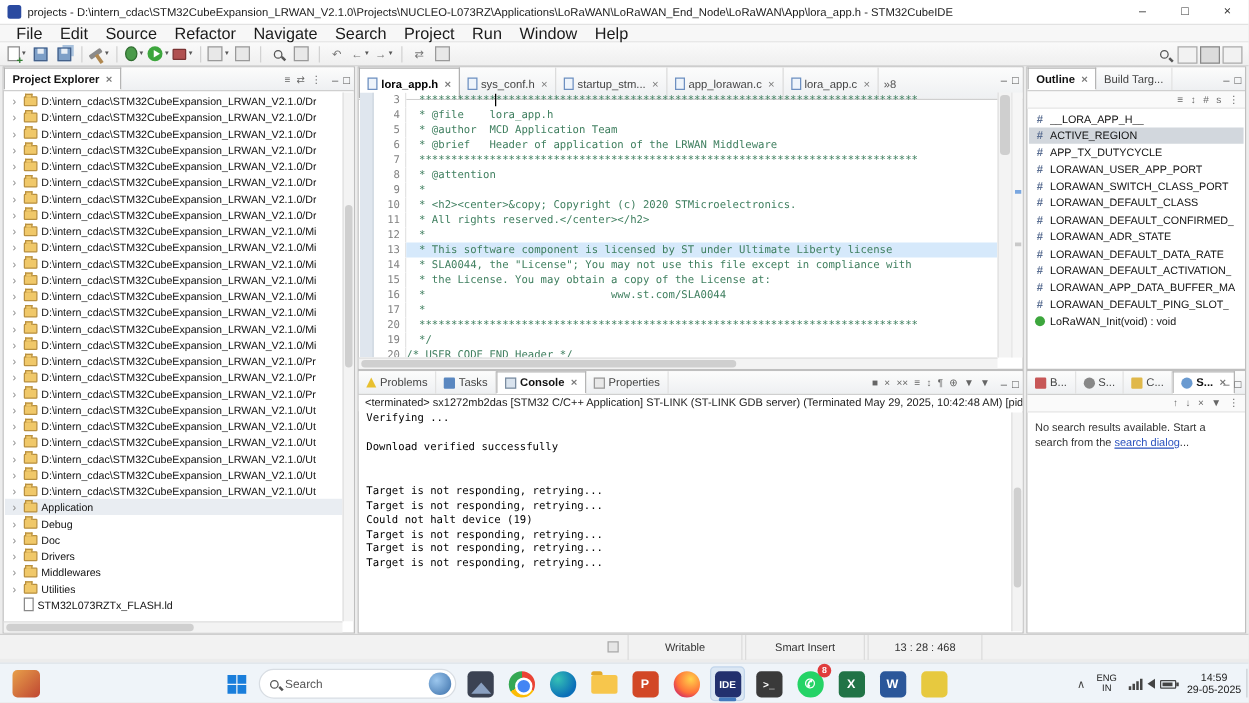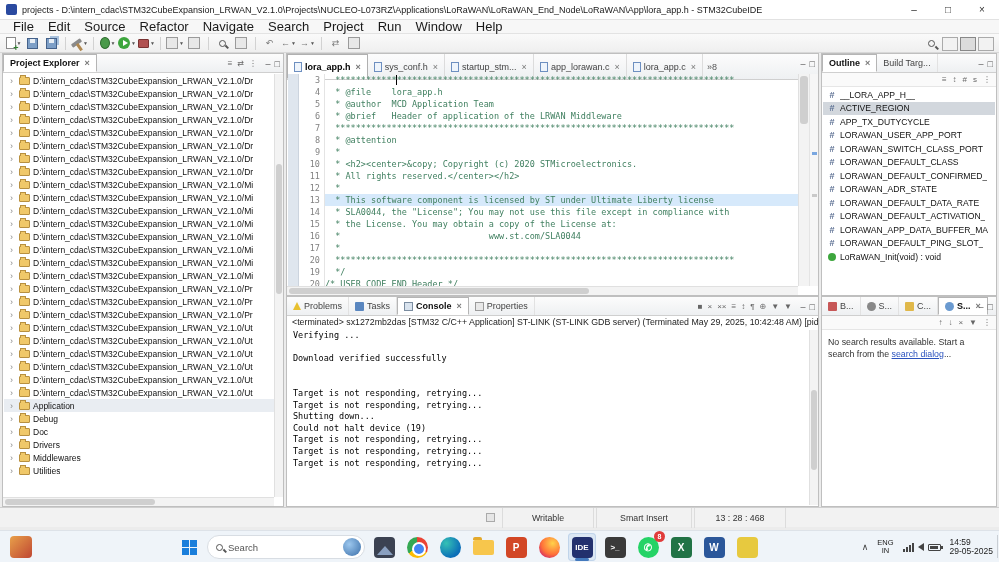--- a/index.html
+++ b/index.html
@@ -141,21 +141,21 @@
 .tray{position:absolute;right:6px;top:0;height:32px;display:flex;align-items:center;gap:9px}
 .chevup{color:#444;font-size:9px}
 .lang{display:flex;flex-direction:column;align-items:center;line-height:8px;font-size:7.5px;color:#222}
 .trayics{display:flex;align-items:center;gap:4px}
 .net{display:flex;align-items:flex-end;gap:1px}
 .net div{width:2px;background:#444}
 .spk{width:0;height:0;border-top:4px solid transparent;border-bottom:4px solid transparent;border-right:6px solid #444}
 .batt{width:13px;height:7px;border:1px solid #444;border-radius:1px;position:relative}
 .batt::before{content:"";position:absolute;left:1px;top:1px;bottom:1px;width:8px;background:#444}
 .batt::after{content:"";position:absolute;right:-3px;top:1.5px;width:2px;height:3px;background:#444}
-.clockblk{display:flex;flex-direction:column;align-items:flex-start;line-height:9.5px;font-size:8.5px;color:#222}
+.clockblk{display:flex;flex-direction:column;align-items:center;line-height:9.5px;font-size:8.5px;color:#222}
 .showdesk{position:absolute;right:0;top:4px;bottom:4px;width:2px;border-left:1px solid #c9ced4}
 </style>
 </head>
 <body>
 
 <div class="screen">
 
   <div class="titlebar">
     <div class="appic"></div>
     <div class="ttext">projects - D:\intern_cdac\STM32CubeExpansion_LRWAN_V2.1.0\Projects\NUCLEO-L073RZ\Applications\LoRaWAN\LoRaWAN_End_Node\LoRaWAN\App\lora_app.h - STM32CubeIDE</div>
@@ -417,20 +417,25 @@
       <div class="trow">
           <span class="chev">›</span>
           <span class="fold"></span>
           <span class="tl">Middlewares</span>
         </div>
       <div class="trow">
           <span class="chev">›</span>
           <span class="fold"></span>
           <span class="tl">Utilities</span>
         </div>
+      <div class="trow">
+          <span class="chev"> </span>
+          <span class="fileic"></span>
+          <span class="tl">STM32L073RZTx_FLASH.ld</span>
+        </div>
     </div>
     <div class="vsb">
         <div class="vthumb" style="top:90px;height:130px"></div>
       </div>
     <div class="hsb">
         <div class="hthumb" style="left:2px;width:150px"></div>
       </div>
   </div>
 
   <div class="panel" style="left:286px;top:53px;width:533px;height:243px">
@@ -593,21 +598,20 @@
     </div>
     <div class="conlabel">&lt;terminated&gt; sx1272mb2das [STM32 C/C++ Application] ST-LINK (ST-LINK GDB server) (Terminated May 29, 2025, 10:42:48 AM) [pid:</div>
     <div class="conbody">
       <div class="conl">Verifying ...</div>
       <div class="conl"></div>
       <div class="conl">Download verified successfully</div>
       <div class="conl"></div>
       <div class="conl"></div>
       <div class="conl">Target is not responding, retrying...</div>
       <div class="conl">Target is not responding, retrying...</div>
-      <div class="conl">Shutting down...</div>
       <div class="conl">Could not halt device (19)</div>
       <div class="conl">Target is not responding, retrying...</div>
       <div class="conl">Target is not responding, retrying...</div>
       <div class="conl">Target is not responding, retrying...</div>
     </div>
     <div class="vsb" style="top:33px;bottom:1px">
         <div class="vthumb" style="top:60px;height:80px"></div>
       </div>
   </div>
 

